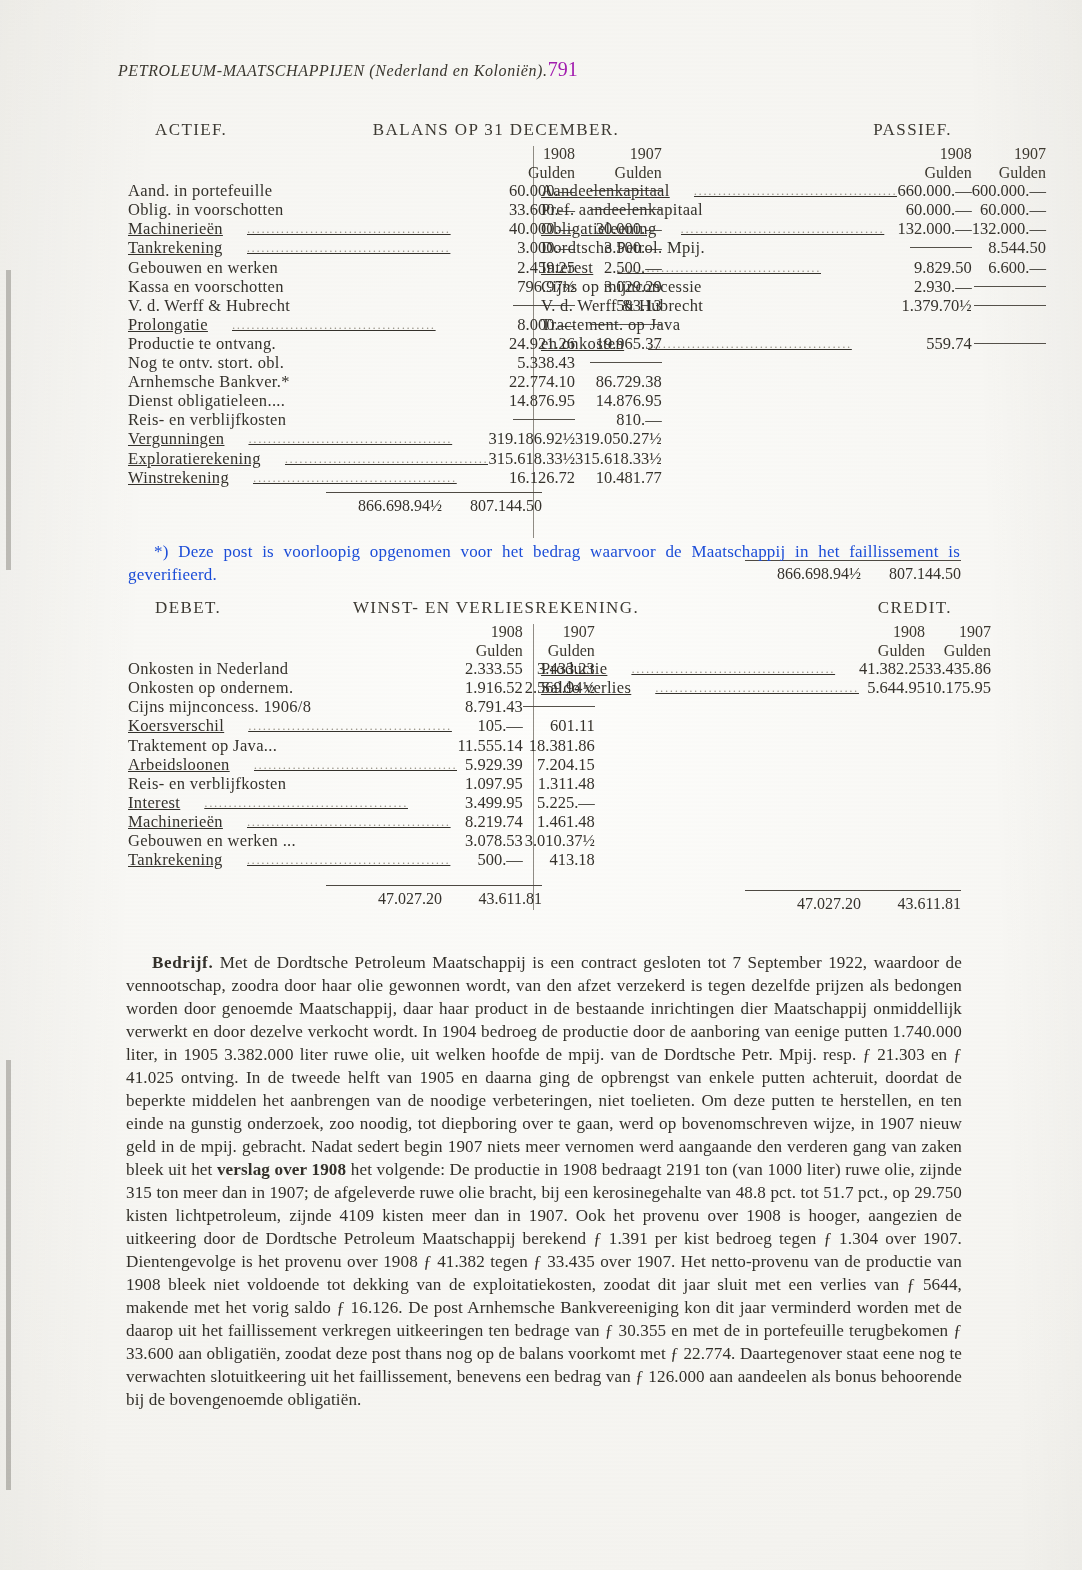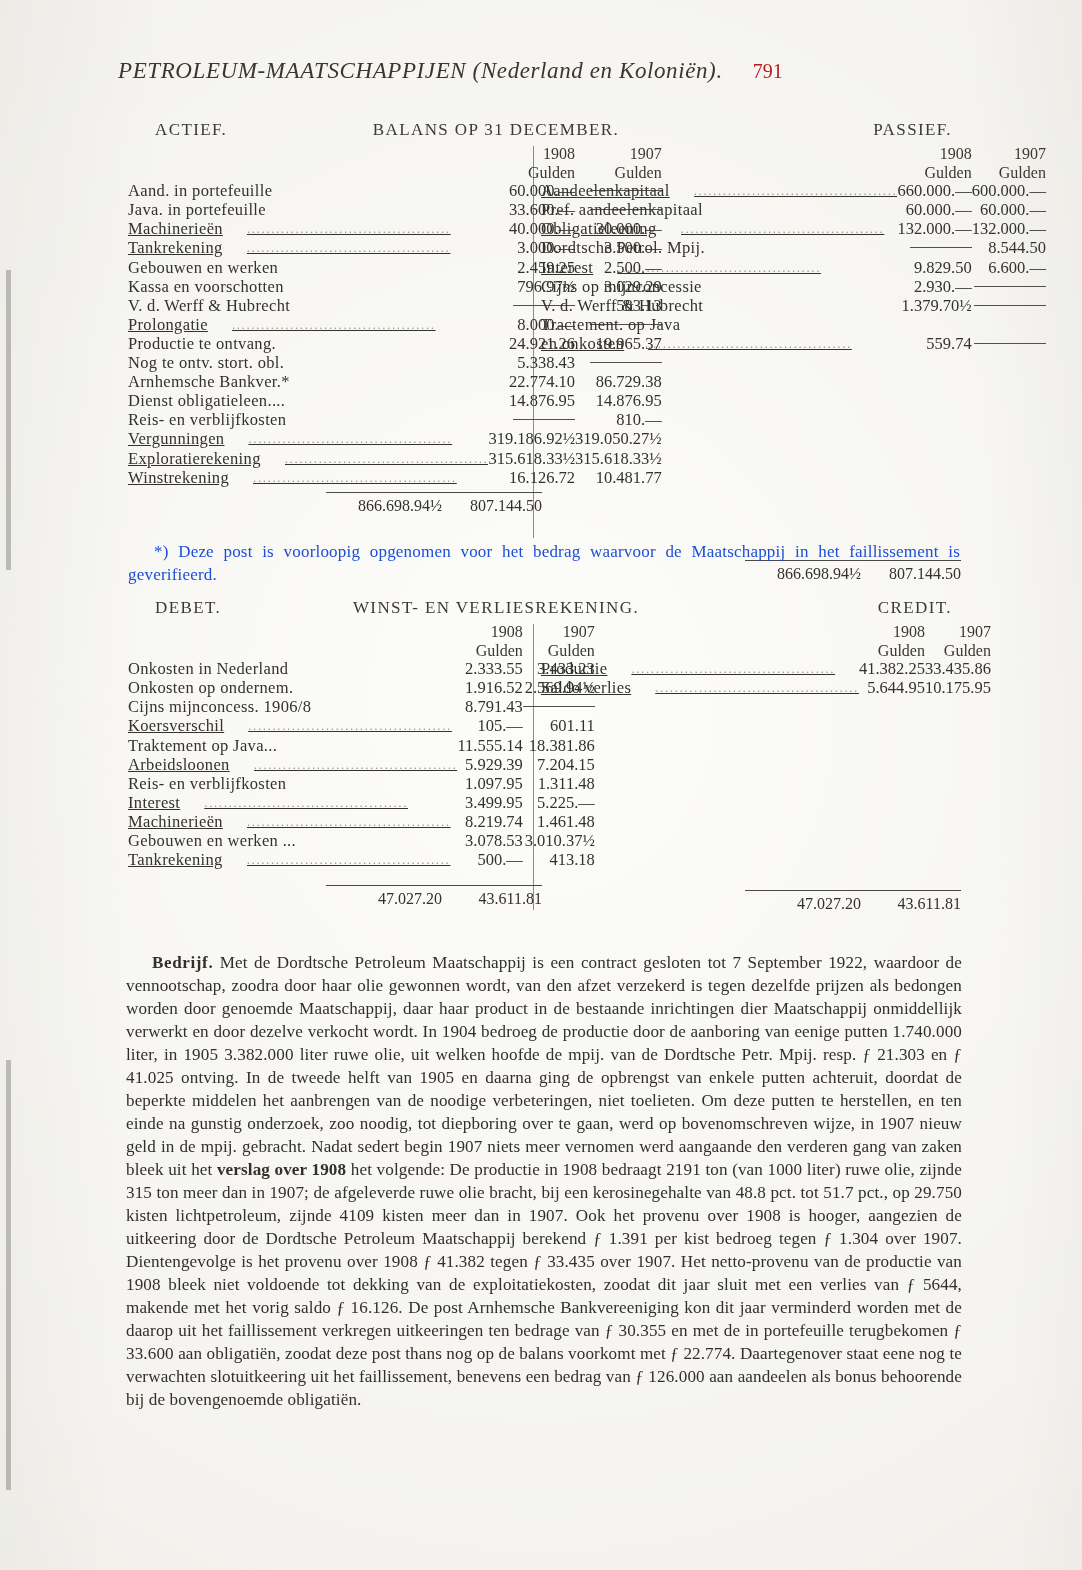--- a/index.html
+++ b/index.html
@@ -51,29 +51,28 @@
     left: 118px;
     top: 58px;
     width: 846px;
     display: flex;
     align-items: baseline;
     justify-content: flex-start;
   }
   .runhead-title {
     font-family: "Liberation Serif", serif;
     font-style: italic;
-    font-size: 23px;
+    font-size: 16px;
     letter-spacing: .6px;
     color: #3a372f;
     white-space: nowrap;
   }
   .runhead-page {
     font-size: 20px;
-    margin-left: 30px;
-    color: #b91c1c;
+    color: #a21caf;
   }
 
   
   .statement { position: absolute; left: 0; width: 1082px; }
   .st-head {
     display: flex;
     align-items: baseline;
     font-size: 17px;
     letter-spacing: 1.4px;
     color: #3d3a33;
@@ -232,21 +231,21 @@
             <td class="num c2">Gulden</td>
           </tr>
           </tbody>
             <tbody id="actief-body">
               <tr>
                 <td class="lbl"><span>Aand. in portefeuille</span></td>
                 <td class="num c1">60.000.—</td>
                 <td class="num c2"><span class="nil wide"></span></td>
               </tr>
               <tr>
-                <td class="lbl"><span>Java. in portefeuille</span></td>
+                <td class="lbl"><span>Oblig. in voorschotten</span></td>
                 <td class="num c1">33.600.—</td>
                 <td class="num c2"><span class="nil wide"></span></td>
               </tr>
               <tr>
                 <td class="lbl">
                   <span class="lblflex">
                     <span class="txt">Machinerieën</span>
                     <span class="dots">..........................................</span>
                   </span>
                 </td>

